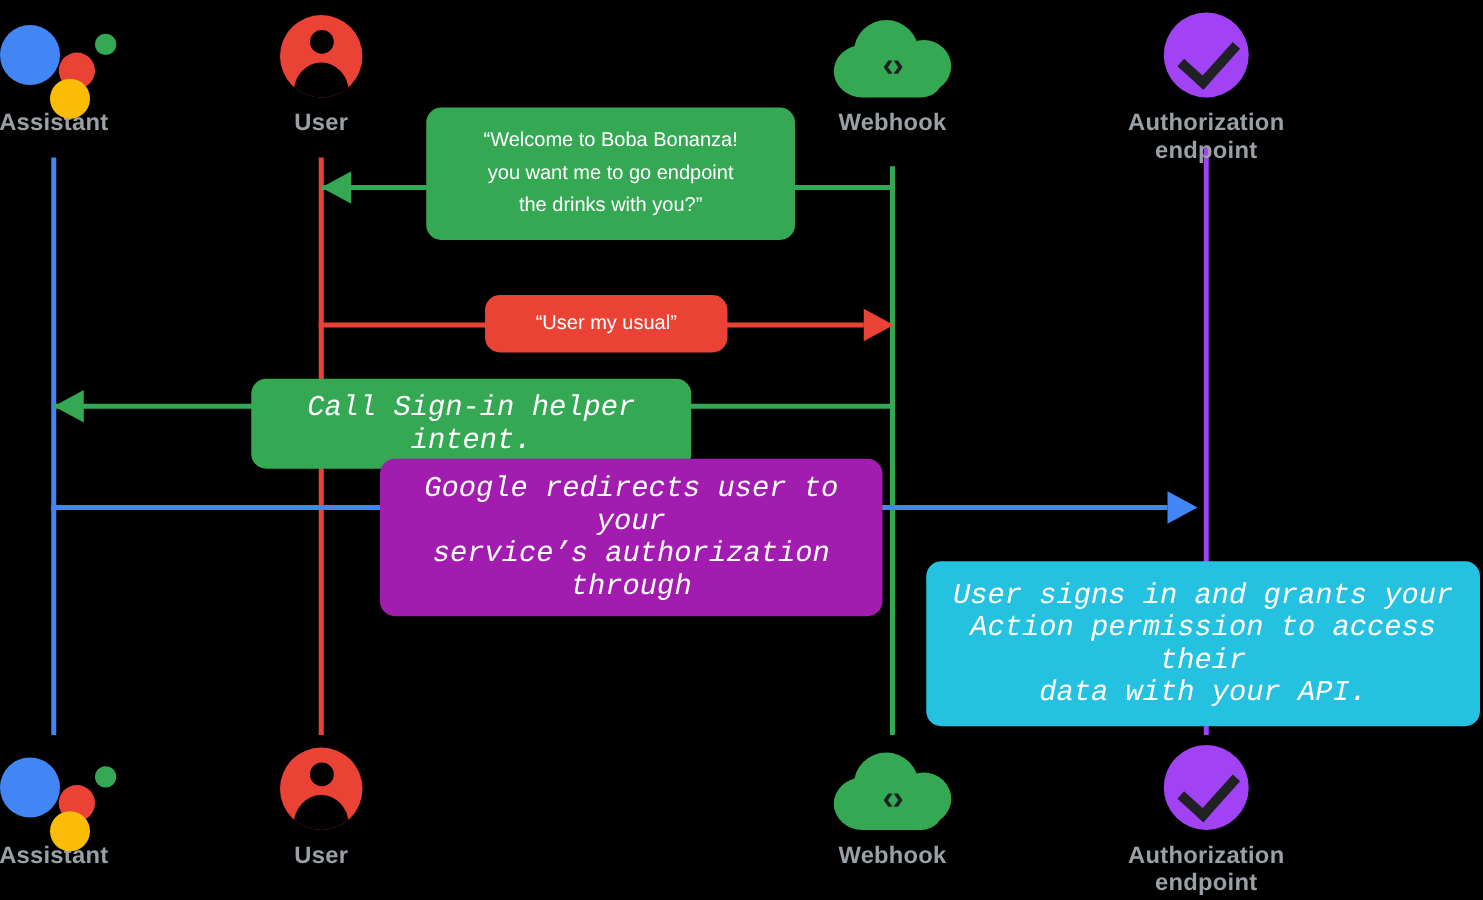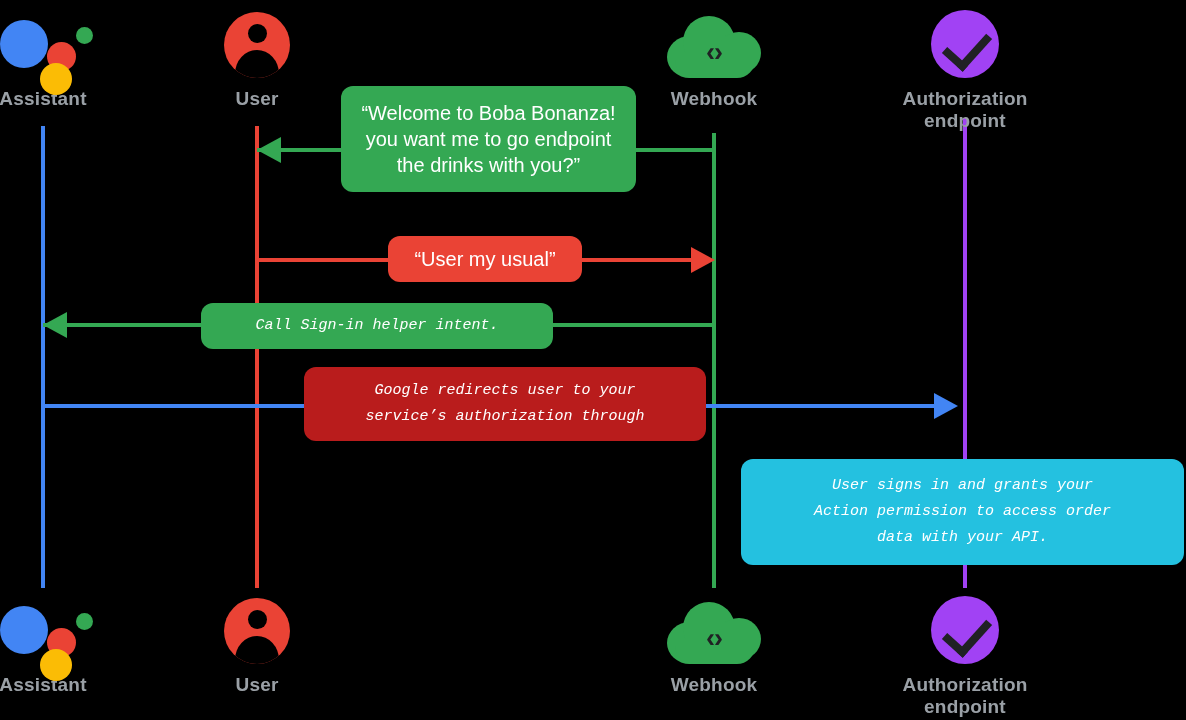--- a/index.html
+++ b/index.html
@@ -139,27 +139,27 @@
   }
   .bubble {
     position: absolute;
     border-radius: 12px;
     color: #ffffff;
     text-align: center;
     box-sizing: border-box;
   }
   .bubble.sans {
     font-family: "Liberation Sans", sans-serif;
-    font-size: 20px;
+    font-size: 16px;
     line-height: 26px;
   }
   .bubble.mono {
     font-family: "Liberation Mono", "DejaVu Sans Mono", monospace;
     font-style: italic;
-    font-size: 15px;
+    font-size: 23px;
     line-height: 26px;
   }
 </style>
 </head>
 <body>
 
 <div id="canvas">
 
   <div class="lifeline" style="left:41px; top:126px; height:462px; background:#4285F4;"></div>
   <div class="lifeline" style="left:255px; top:126px; height:462px; background:#EA4335;"></div>
@@ -223,28 +223,28 @@
   </div>
 
   <div class="msg-line" style="left:43px; top:323px; width:671px; background:#34A853;"></div>
   <div class="arrow-head" style="left:43px; top:312px; border-right:24px solid #34A853;"></div>
   <div class="bubble mono" style="left:201px; top:303px; width:352px; padding:10px 12px; background:#34A853;">
     <div>Call Sign-in helper intent.</div>
   </div>
 
   <div class="msg-line" style="left:41px; top:404px; width:893px; background:#4285F4;"></div>
   <div class="arrow-head" style="left:934px; top:393px; border-left:24px solid #4285F4;"></div>
-  <div class="bubble mono" style="left:304px; top:367px; width:402px; padding:11px 12px; background:#b91c1c;">
+  <div class="bubble mono" style="left:304px; top:367px; width:402px; padding:11px 12px; background:#a21caf;">
     <div>Google redirects user to your</div>
     <div>service’s authorization through</div>
   </div>
 
-  <div class="bubble mono" style="left:741px; top:459px; width:443px; padding:14px 14px; background:#24C1E0;">
+  <div class="bubble mono" style="left:741px; top:449px; width:443px; padding:14px 14px; background:#24C1E0;">
     <div>User signs in and grants your</div>
-    <div>Action permission to access order</div>
+    <div>Action permission to access their</div>
     <div>data with your API.</div>
   </div>
 
   <div class="actor" style="left:-57px; top:594px;">
     <div class="actor-icon assistant-icon">
       <div class="dot dot-blue"></div>
       <div class="dot dot-red"></div>
       <div class="dot dot-yellow"></div>
       <div class="dot dot-green"></div>
     </div>

